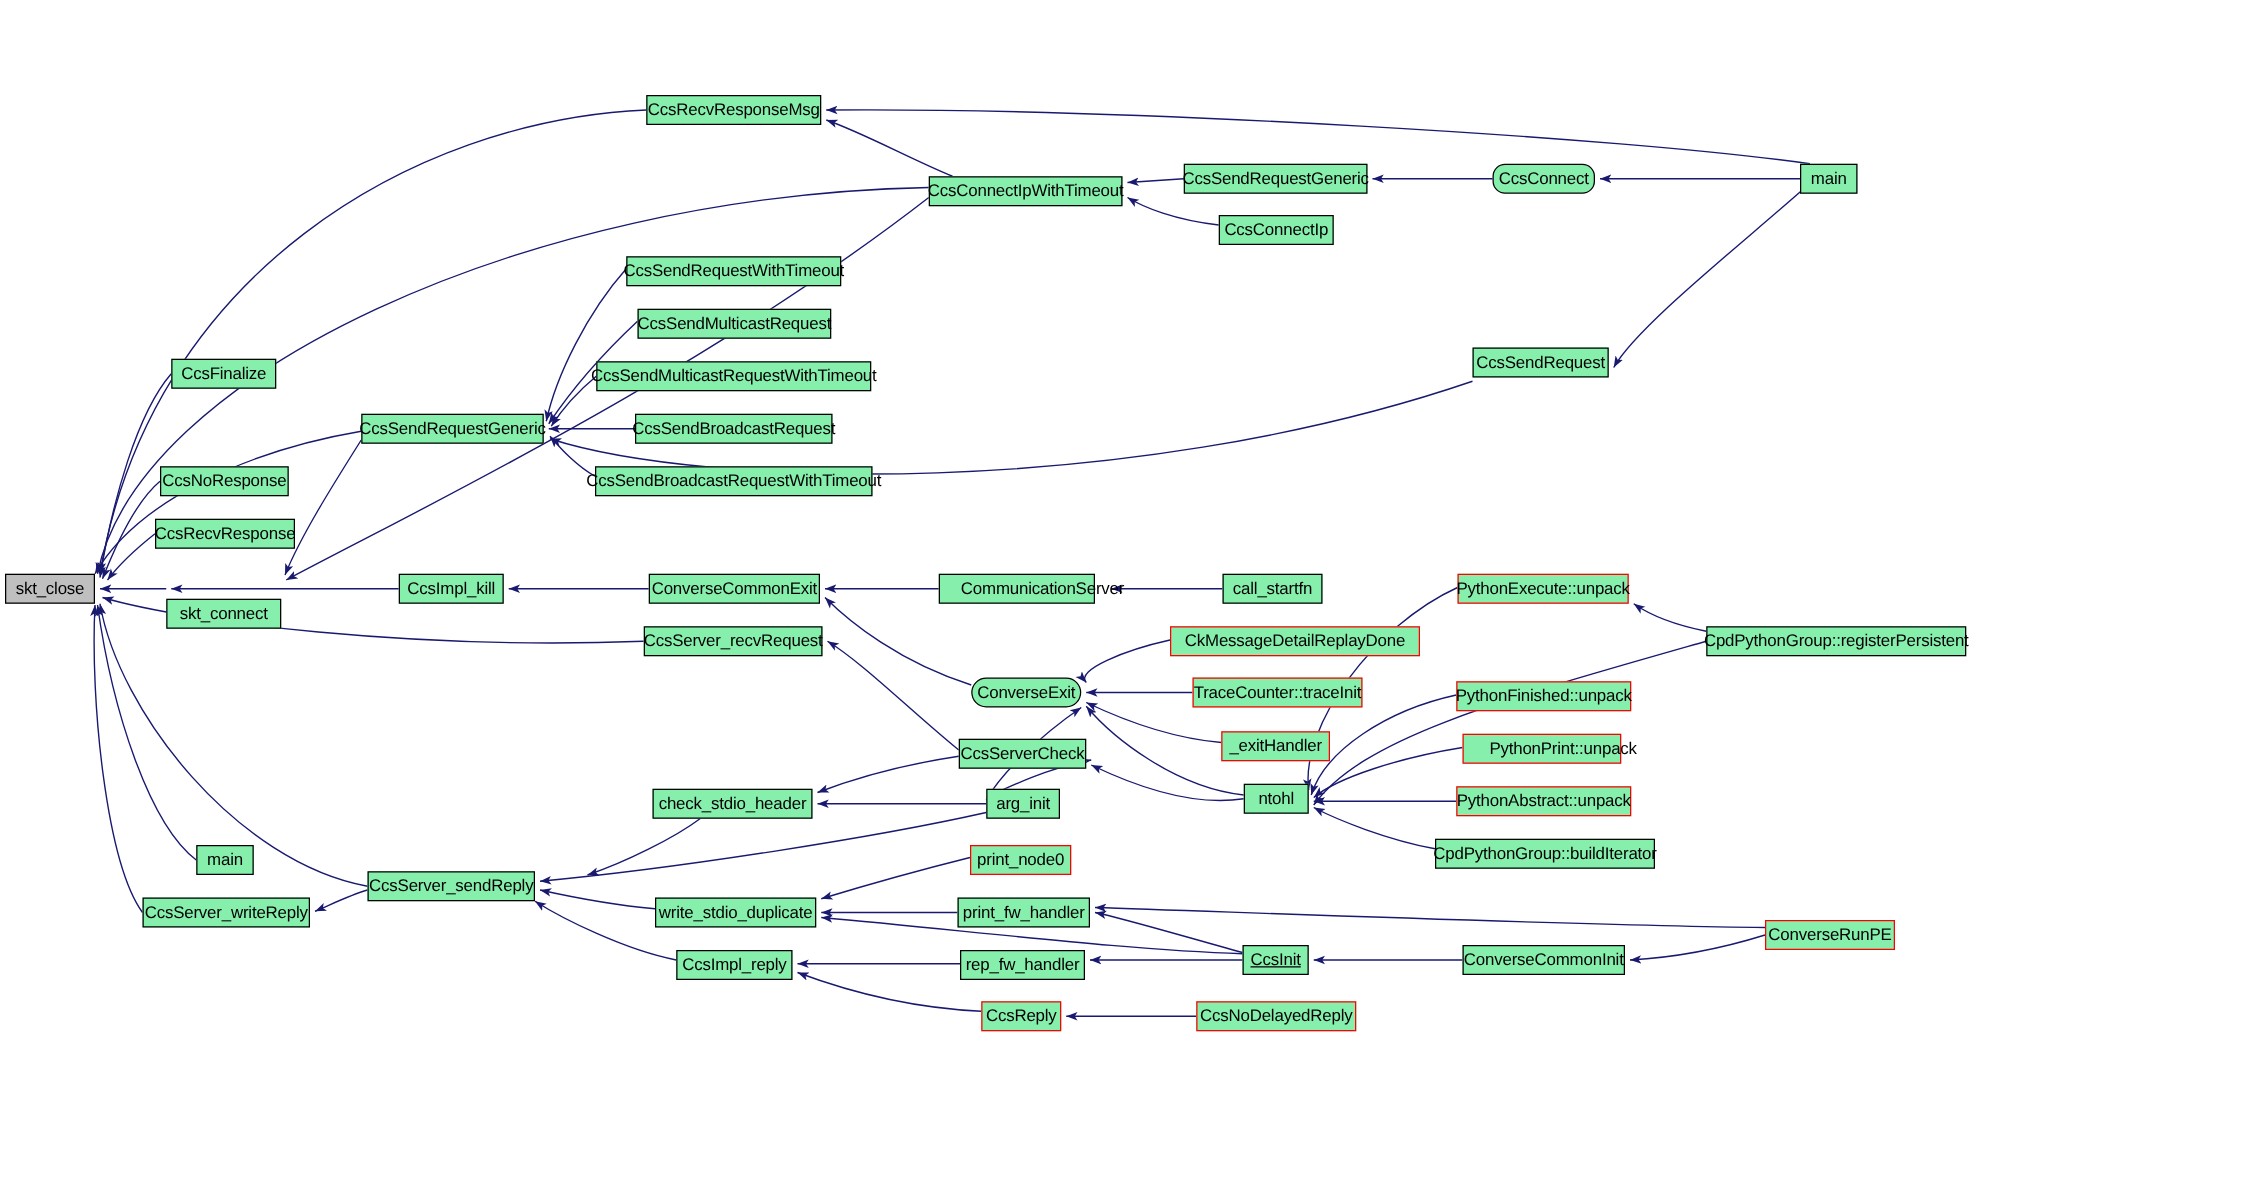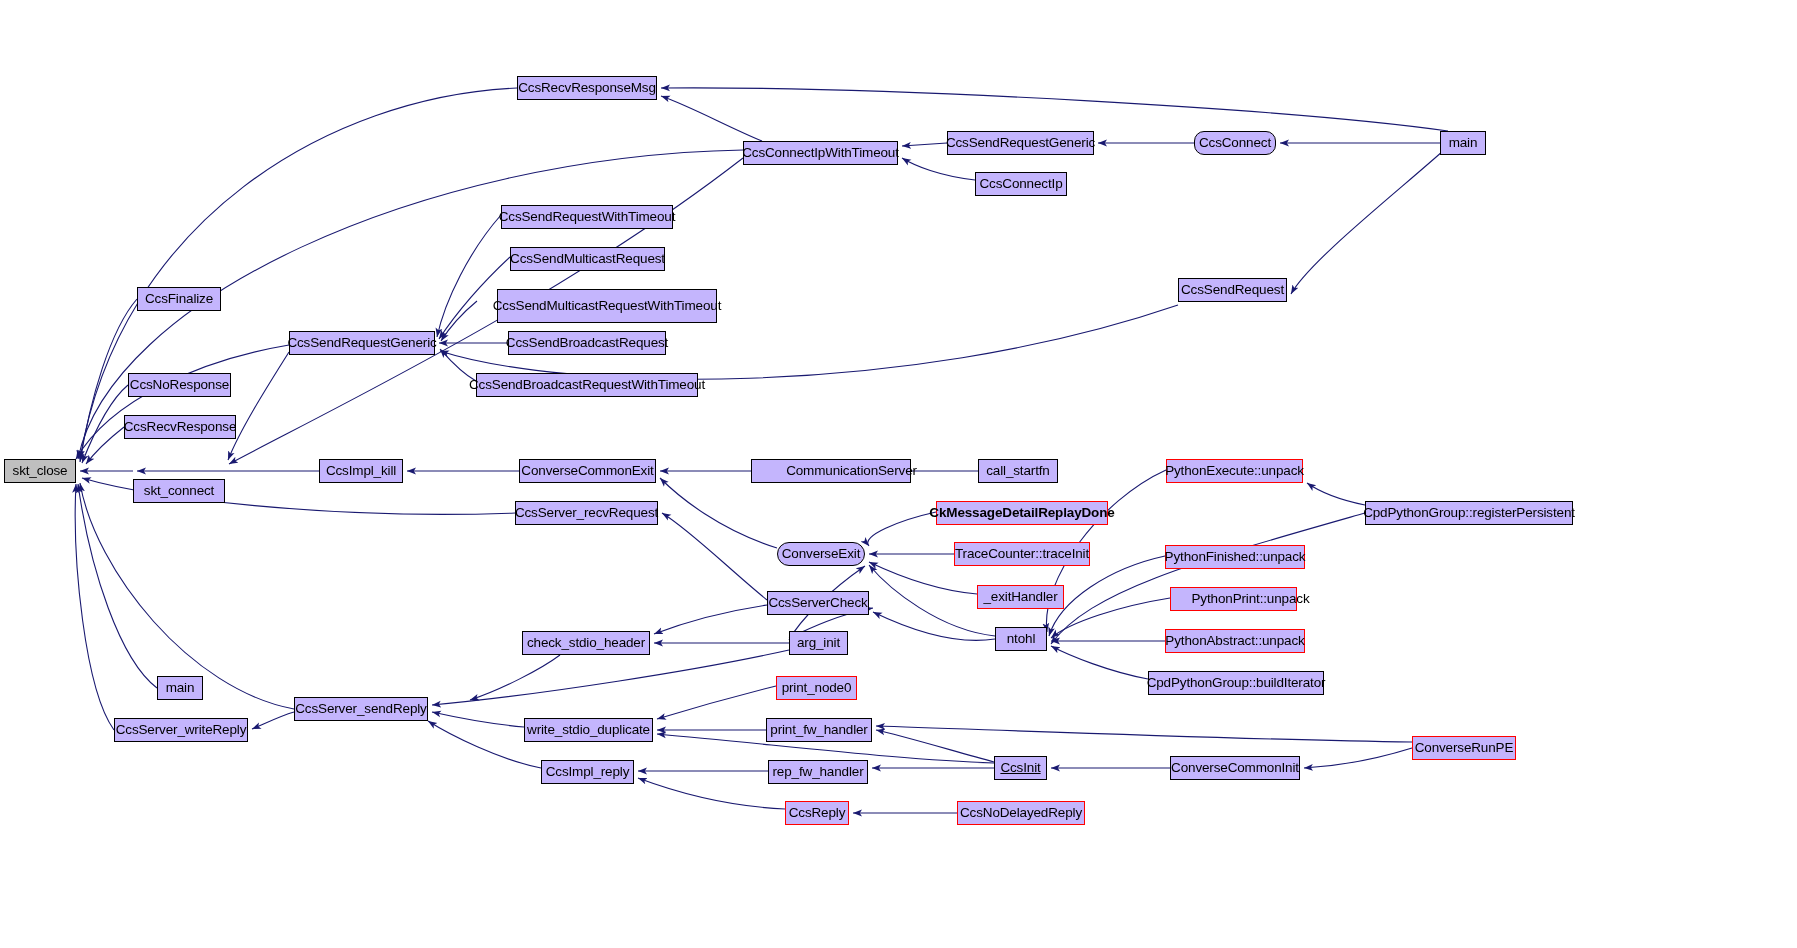--- a/index.html
+++ b/index.html
@@ -2,21 +2,21 @@
 <html><head>
 <meta charset="utf-8">
 <style>
   html,body{margin:0;padding:0;background:#ffffff;}
   body{font-family:"Liberation Sans",sans-serif;}
   #canvas{position:relative;width:1797px;height:948px;background:#ffffff;overflow:hidden;}
   #edges{position:absolute;left:0;top:0;width:1797px;height:948px;}
   .node{
     position:absolute;
     box-sizing:border-box;
-    background:#c4b5fd;
+    background:#86efac;
     border:1px solid #000000;
     color:#000000;
     font-size:13.5px;
     line-height:1;
     display:flex;
     align-items:center;
     justify-content:center;
     white-space:nowrap;
     letter-spacing:-0.15px;
     z-index:5;
@@ -132,41 +132,41 @@
     <div class="node" style="left: 128px; top: 373px; width: 103px; height: 24px;">CcsNoResponse</div>
     <div class="node" style="left: 124px; top: 415px; width: 112px; height: 24px;">CcsRecvResponse</div>
     <div class="node" style="left: 157px; top: 676px; width: 46px; height: 24px;">main</div>
     <div class="node" style="left: 114px; top: 718px; width: 134px; height: 24px;">CcsServer_writeReply</div>
     <div class="node" style="left: 289px; top: 331px; width: 146px; height: 24px;">CcsSendRequestGeneric</div>
     <div class="node" style="left: 319px; top: 459px; width: 84px; height: 24px;">CcsImpl_kill</div>
     <div class="node" style="left: 294px; top: 697px; width: 134px; height: 24px;">CcsServer_sendReply</div>
     <div class="node" style="left: 517px; top: 76px; width: 140px; height: 24px;">CcsRecvResponseMsg</div>
     <div class="node" style="left: 501px; top: 205px; width: 172px; height: 24px;">CcsSendRequestWithTimeout</div>
     <div class="node" style="left: 510px; top: 247px; width: 155px; height: 24px;">CcsSendMulticastRequest</div>
-    <div class="node" style="left: 477px; top: 289px; width: 220px; height: 34px; margin-left: 20px;">CcsSendMulticastRequestWithTimeout</div>
+    <div class="node" style="left: 477px; top: 289px; width: 220px; height: 24px;">CcsSendMulticastRequestWithTimeout</div>
     <div class="node" style="left: 508px; top: 331px; width: 158px; height: 24px;">CcsSendBroadcastRequest</div>
     <div class="node" style="left: 476px; top: 373px; width: 222px; height: 24px;">CcsSendBroadcastRequestWithTimeout</div>
     <div class="node" style="left: 519px; top: 459px; width: 137px; height: 24px;">ConverseCommonExit</div>
     <div class="node" style="left: 515px; top: 501px; width: 143px; height: 24px;">CcsServer_recvRequest</div>
     <div class="node" style="left: 522px; top: 631px; width: 128px; height: 24px;">check_stdio_header</div>
     <div class="node" style="left: 524px; top: 718px; width: 129px; height: 24px;">write_stdio_duplicate</div>
     <div class="node" style="left: 541px; top: 760px; width: 93px; height: 24px;">CcsImpl_reply</div>
     <div class="node" style="left: 743px; top: 141px; width: 155px; height: 24px;">CcsConnectIpWithTimeout</div>
     <div class="node" style="left: 767px; top: 591px; width: 102px; height: 24px;">CcsServerCheck</div>
     <div class="node" style="left: 789px; top: 631px; width: 59px; height: 24px;">arg_init</div>
     <div class="node" style="left: 777px; top: 542px; width: 88px; height: 24px; border-radius: 12px;">ConverseExit</div>
     <div class="node red" style="left: 785px; top: 801px; width: 64px; height: 24px;">CcsReply</div>
     <div class="node red" style="left: 776px; top: 676px; width: 81px; height: 24px;">print_node0</div>
     <div class="node" style="left: 766px; top: 718px; width: 106px; height: 24px;">print_fw_handler</div>
     <div class="node" style="left: 768px; top: 760px; width: 100px; height: 24px;">rep_fw_handler</div>
     <div class="node" style="left: 975px; top: 172px; width: 92px; height: 24px;">CcsConnectIp</div>
     <div class="node" style="left: 947px; top: 131px; width: 147px; height: 24px;">CcsSendRequestGeneric</div>
-    <div class="node" style="left: 751px; top: 459px; width: 160px; height: 24px; padding-left: 41px;">CommunicationServer</div>
+    <div class="node" style="left: 751px; top: 459px; width: 125px; height: 24px; padding-left: 41px;">CommunicationServer</div>
     <div class="node" style="left: 978px; top: 459px; width: 80px; height: 24px;">call_startfn</div>
-    <div class="node red" style="left: 936px; top: 501px; width: 172px; height: 24px; font-weight: bold;">CkMessageDetailReplayDone</div>
+    <div class="node red" style="left: 936px; top: 501px; width: 200px; height: 24px;">CkMessageDetailReplayDone</div>
     <div class="node red" style="left: 954px; top: 542px; width: 136px; height: 24px;">TraceCounter::traceInit</div>
     <div class="node red" style="left: 977px; top: 585px; width: 87px; height: 24px;">_exitHandler</div>
     <div class="node" style="left: 995px; top: 627px; width: 52px; height: 24px;">ntohl</div>
     <div class="node" style="left: 994px; top: 756px; width: 53px; height: 24px; text-decoration: underline;">CcsInit</div>
     <div class="node red" style="left: 957px; top: 801px; width: 128px; height: 24px;">CcsNoDelayedReply</div>
     <div class="node" style="left: 1178px; top: 278px; width: 109px; height: 24px;">CcsSendRequest</div>
     <div class="node red" style="left: 1166px; top: 459px; width: 137px; height: 24px;">PythonExecute::unpack</div>
     <div class="node red" style="left: 1165px; top: 545px; width: 140px; height: 24px;">PythonFinished::unpack</div>
     <div class="node red" style="left: 1170px; top: 587px; width: 127px; height: 24px; padding-left: 34px;">PythonPrint::unpack</div>
     <div class="node red" style="left: 1165px; top: 629px; width: 140px; height: 24px;">PythonAbstract::unpack</div>

